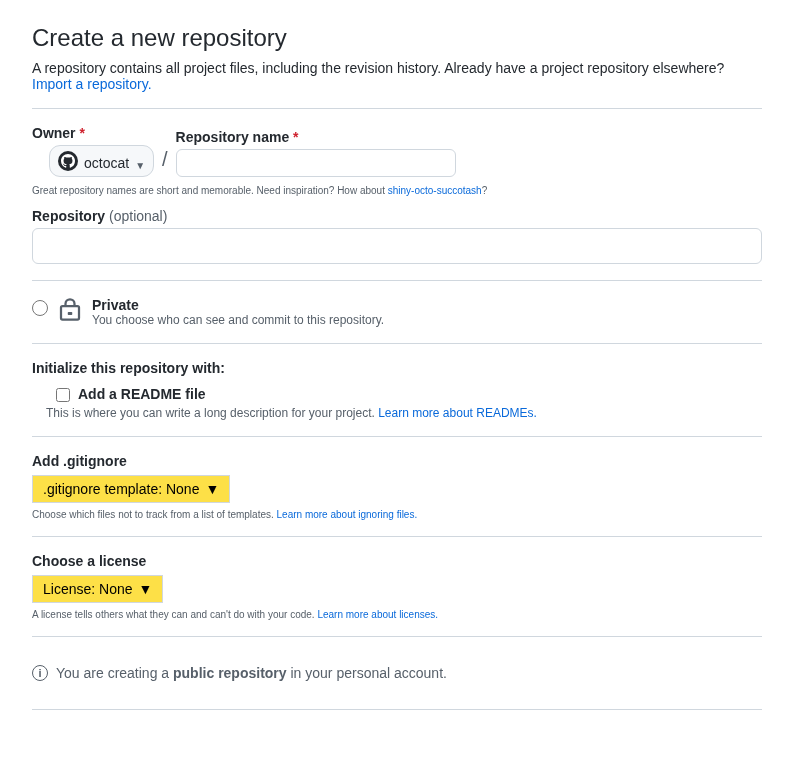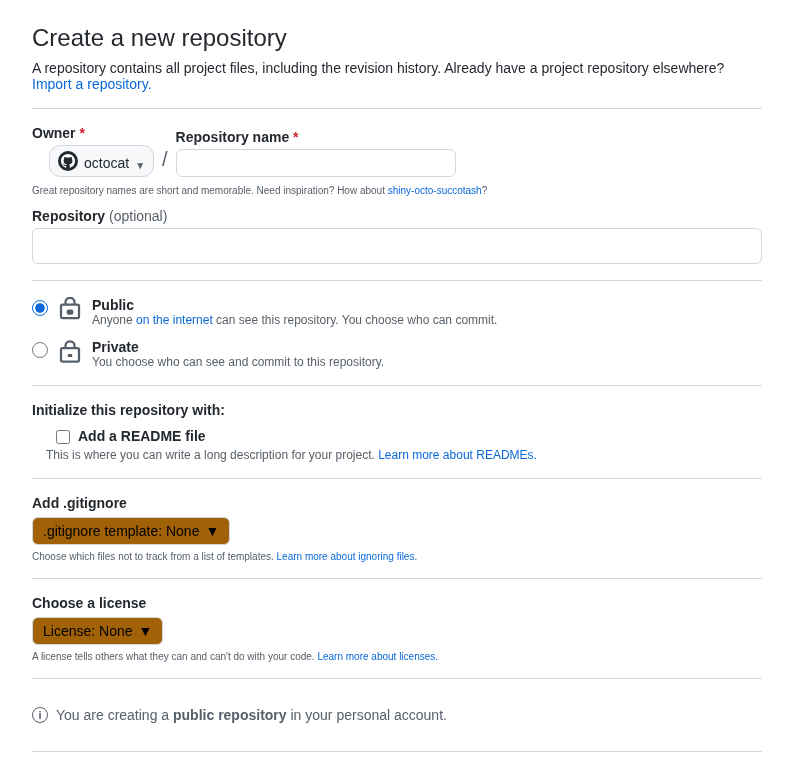--- a/index.html
+++ b/index.html
@@ -179,23 +179,23 @@
       font-weight: 600;
       font-size: 14px;
       margin-bottom: 6px;
       margin-top: 14px;
     }
     .dropdown-btn {
       display: flex;
       align-items: center;
       gap: 6px;
       border: 1px solid #d0d7de;
-      border-radius: 6px;
+      border-radius: 0;
       padding: 5px 10px;
-      background: #a16207;
+      background: #fde047;
       cursor: pointer;
       font-size: 14px;
       margin-bottom: 6px;
     }
     .info-bar {
       display: flex;
       align-items: center;
       gap: 8px;
       padding: 12px 0;
       font-size: 14px;
@@ -263,34 +263,20 @@
   <label>
     <span>Repository</span> <span class="optional">(optional)</span>
   </label>
   <input type="text" class="description-input" style="">
 </div>
 
 <hr class="divider">
 
 <div class="radio-group">
   <div class="radio-option">
-    <input type="radio" name="visibility" checked="" style="">
-    <svg class="radio-icon" viewBox="0 0 16 16" fill="none" stroke="#57606a" stroke-width="1.5">
-      <rect x="2" y="5" width="12" height="9" rx="1" stroke="#57606a" fill="none"></rect>
-      <path d="M5 5V3.5a3 3 0 016 0V5" stroke="#57606a" fill="none"></path>
-      <rect x="6.5" y="9" width="3" height="2" rx="0.5" fill="#57606a"></rect>
-    </svg>
-    <div class="radio-text">
-      <span class="radio-label">Public</span>
-      <span class="radio-desc">
-        <span>Anyone </span><a class="link" href="#">on the internet</a><span> can see this repository. You choose who can commit.</span>
-      </span>
-    </div>
-  </div>
-  <div class="radio-option">
     <input type="radio" name="visibility" style="">
     <svg class="radio-icon" viewBox="0 0 16 16" fill="none">
       <rect x="2" y="6" width="12" height="9" rx="1" stroke="#57606a" stroke-width="1.5" fill="none"></rect>
       <path d="M5 6V4.5a3 3 0 016 0V6" stroke="#57606a" stroke-width="1.5" fill="none"></path>
       <rect x="6.5" y="10" width="3" height="2" rx="0.5" fill="#57606a"></rect>
     </svg>
     <div class="radio-text">
       <span class="radio-label">Private</span>
       <span class="radio-desc">You choose who can see and commit to this repository.</span>
     </div>

